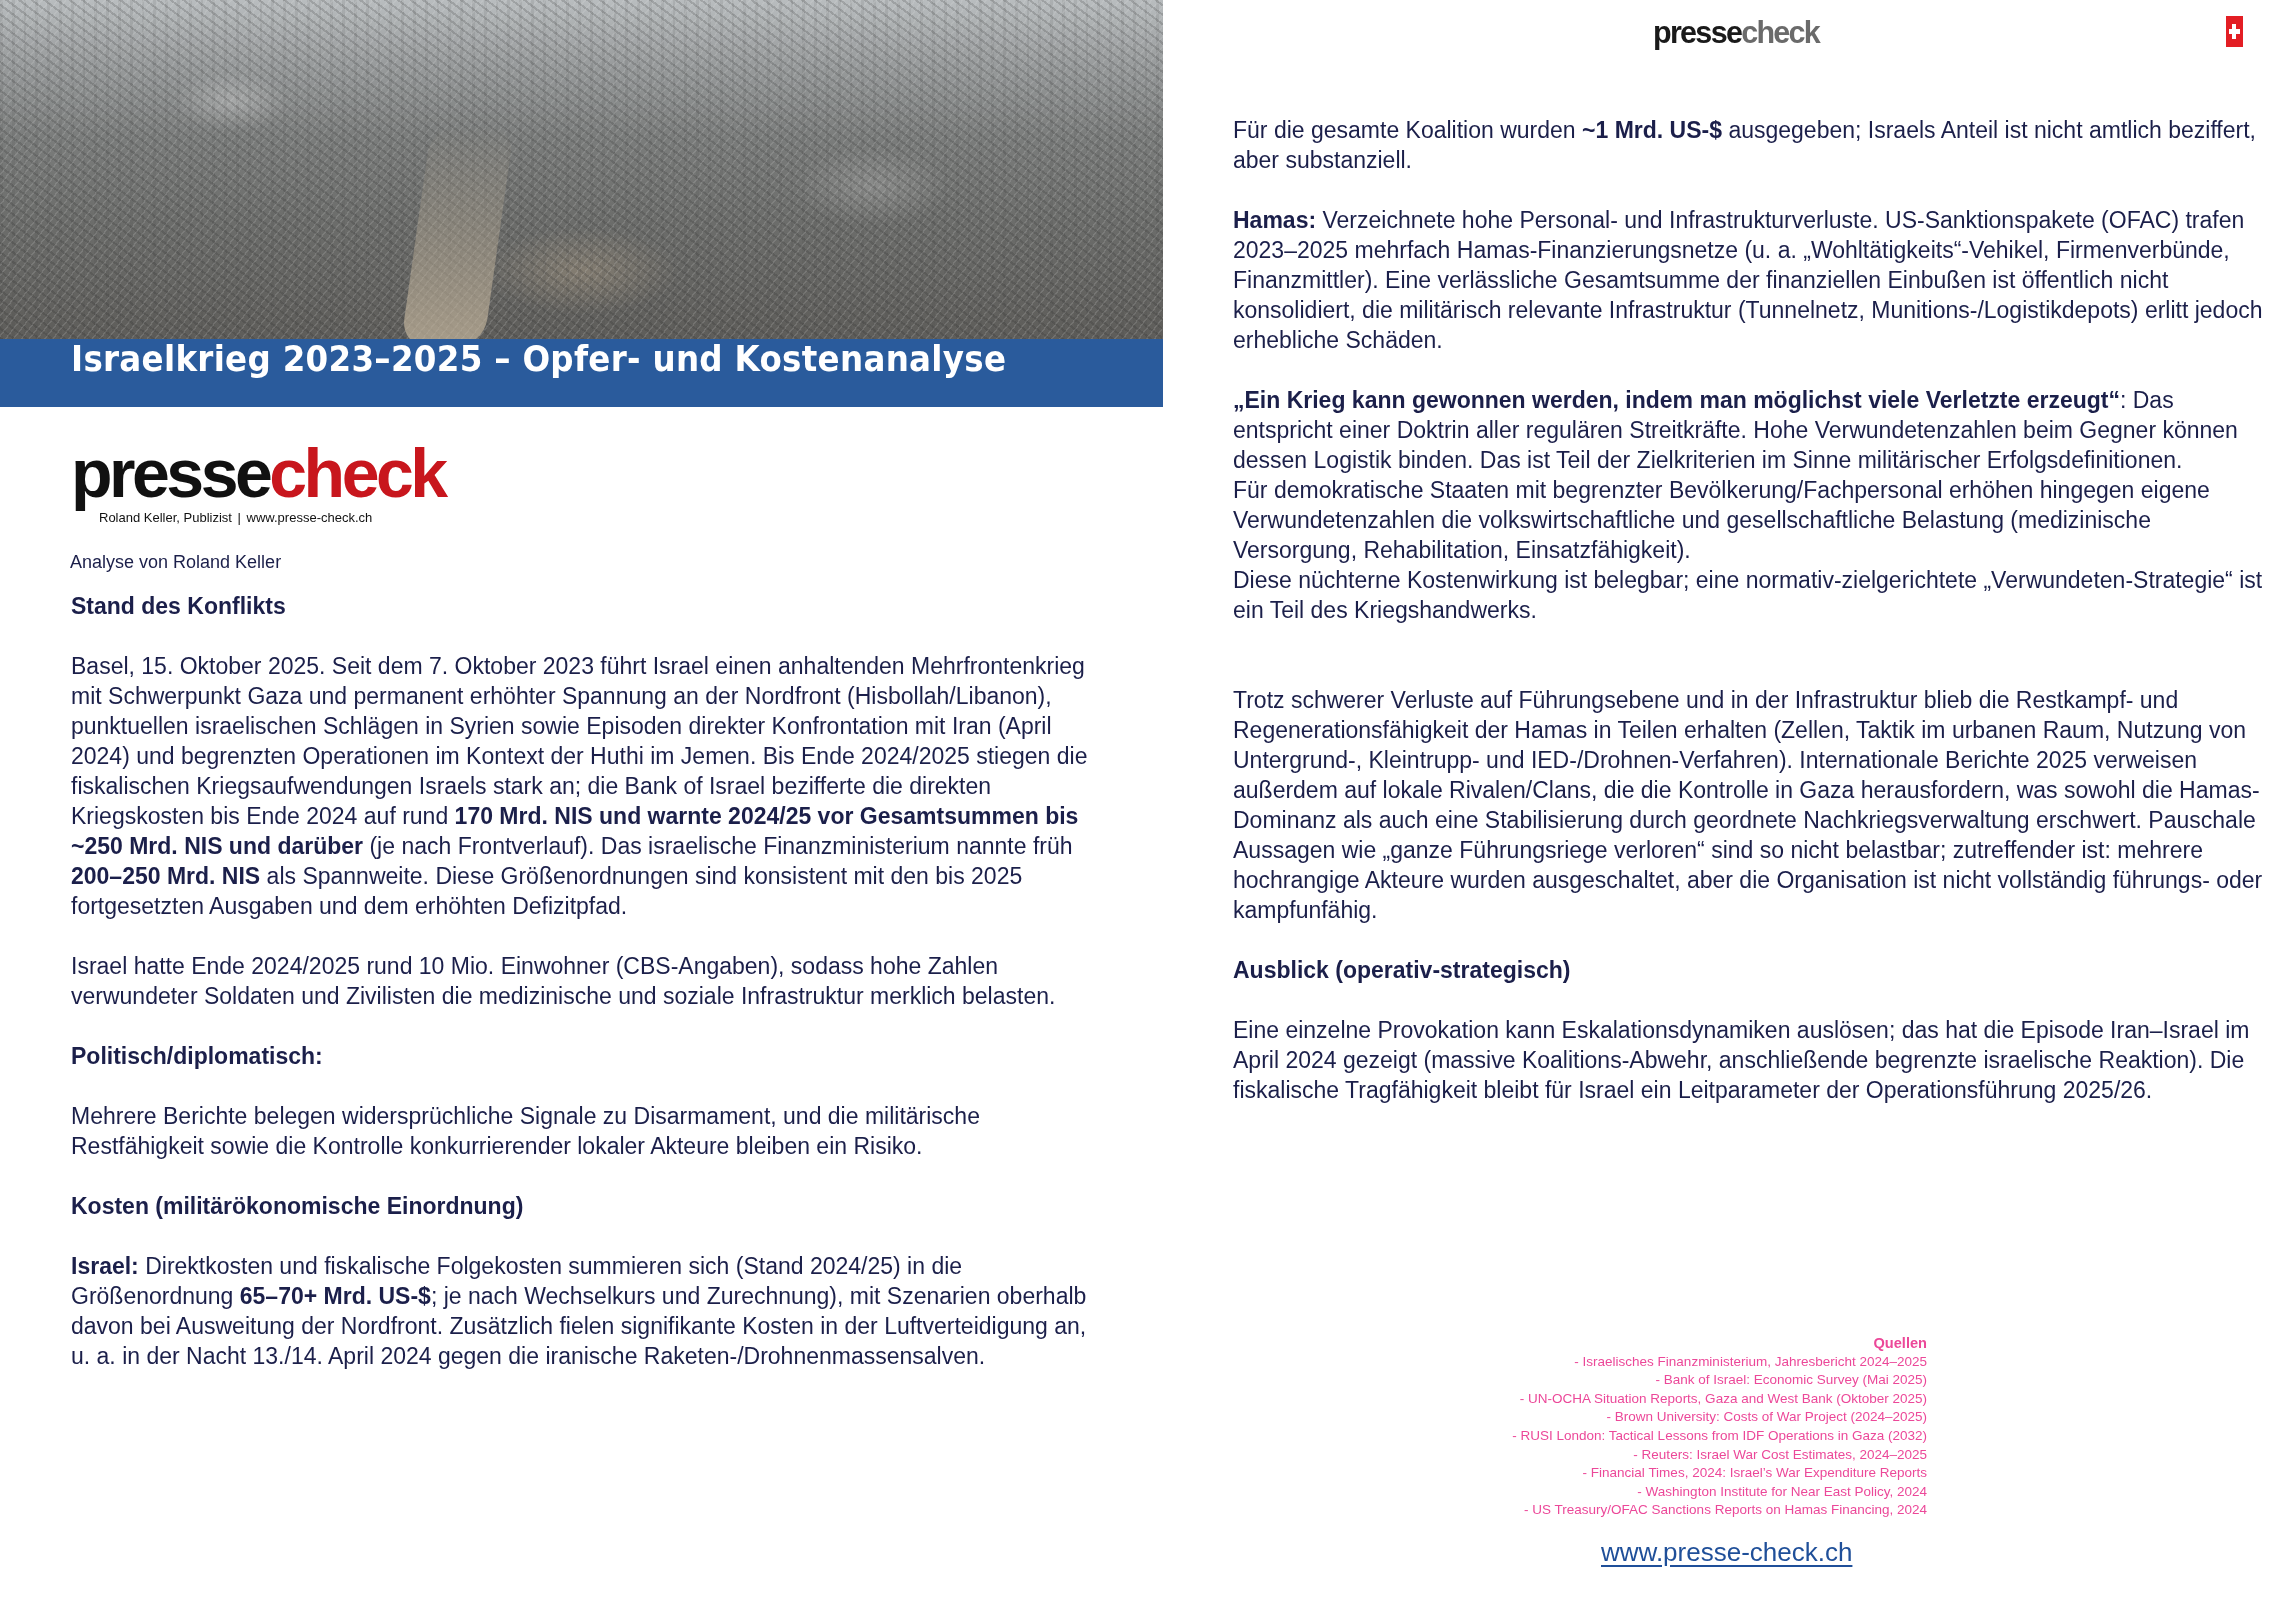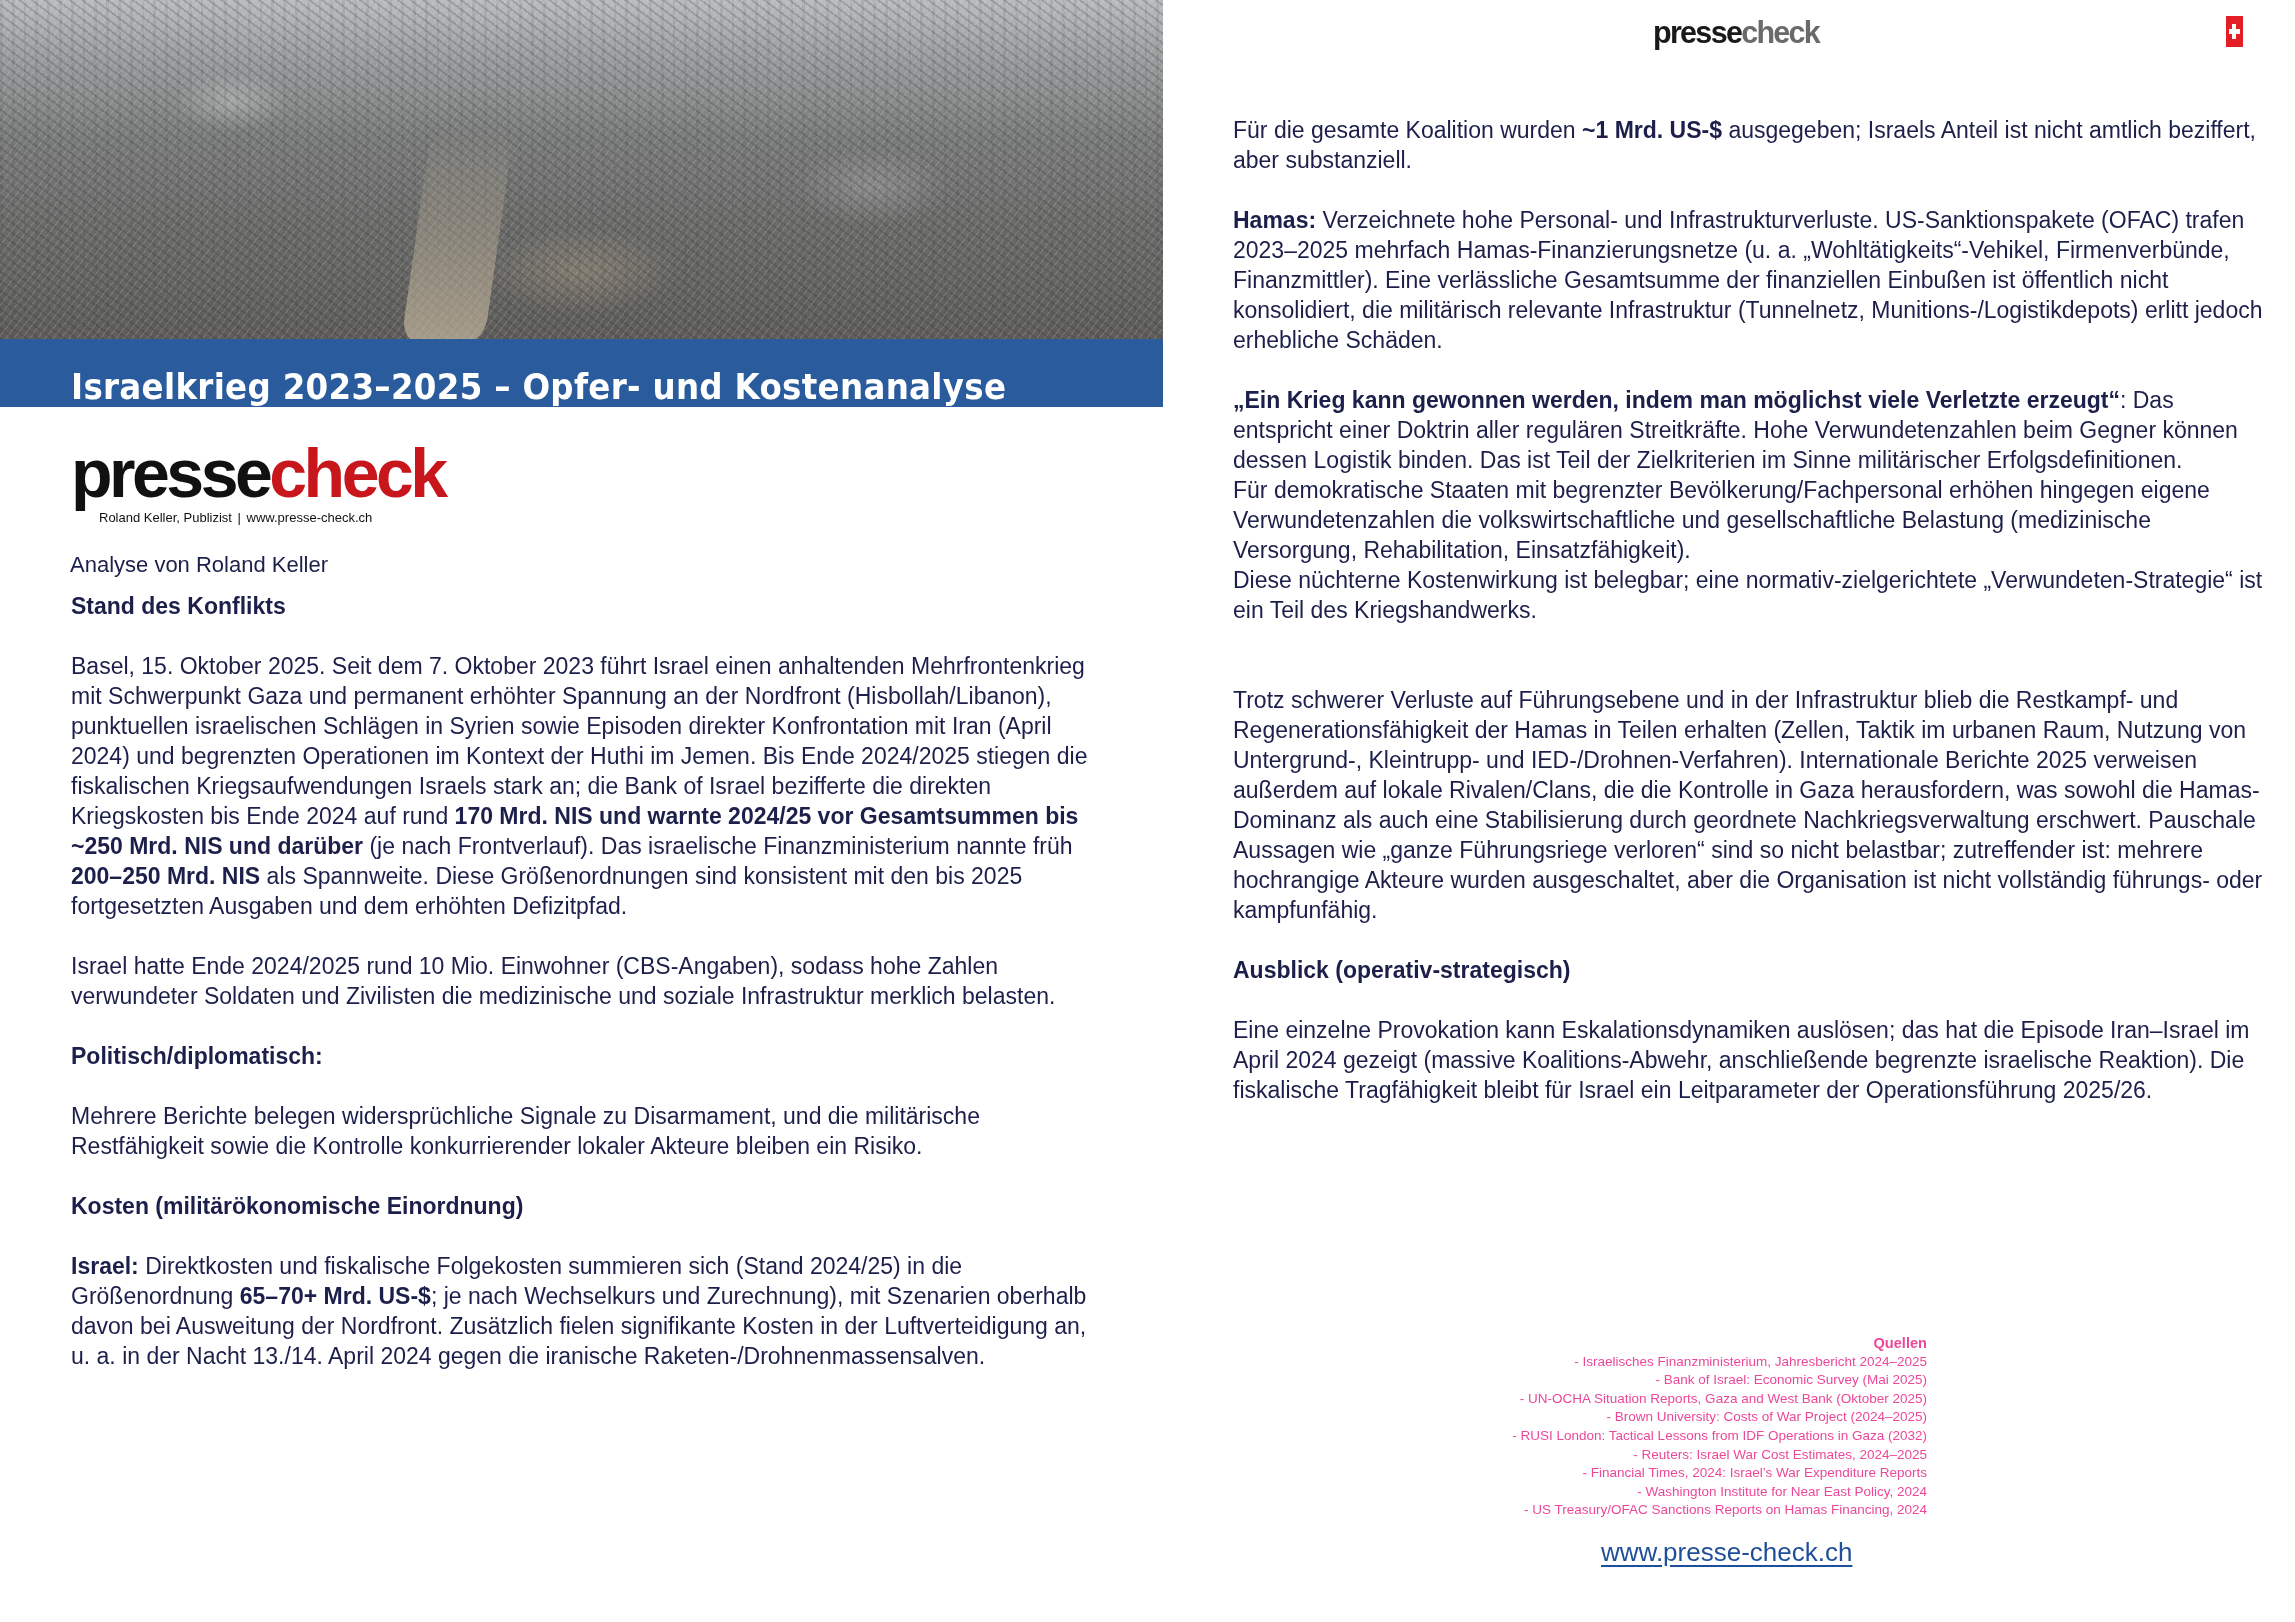--- a/index.html
+++ b/index.html
@@ -19,33 +19,33 @@
   .hero::before { content: ""; position: absolute; inset: 0;
     background:
       repeating-linear-gradient(37deg, rgba(40,40,40,0.18) 0 2.1px, transparent 2.1px 7.6px),
       repeating-linear-gradient(-52deg, rgba(230,230,230,0.14) 0 1.4px, transparent 1.4px 6.2px),
       repeating-linear-gradient(90deg, rgba(60,60,60,0.10) 0 2.8px, transparent 2.8px 11.8px); }
   .hero::after { content: ""; position: absolute; left: 416px; top: 125px; width: 83px; height: 222px;
     background: linear-gradient(180deg, rgba(200,185,160,0.0), rgba(200,185,160,0.7));
     transform: skewX(-8deg); border-radius: 28px; }
 
   .title-bar { position: absolute; left: 0; top: 339px; width: 1163px; height: 68px; background: #2a5b9c;
-    display: flex; align-items: flex-end; }
+    display: flex; align-items: flex-start; }
   .title-bar h1 { margin: 0 0 0 71px; color: #ffffff; font-family: "DejaVu Sans", sans-serif;
     font-weight: bold; font-size: 35px; letter-spacing: 0.3px; transform: scaleX(0.93); transform-origin: left center; white-space: nowrap; }
 
   .logo { position: absolute; left: 71px; top: 439px; }
   .logo .word { font-family: "Liberation Sans", sans-serif; font-weight: bold; font-size: 68px;
     letter-spacing: -3.5px; line-height: 1; }
   .logo .black { color: #111111; }
   .logo .red { color: #c8161d; }
   .logo .tagline { font-size: 13px; color: #111; margin-top: 2.8px; letter-spacing: 0; margin-left: 28px; }
   .logo .tagline .sep { margin: 0 5.6px; }
 
-  .byline { position: absolute; left: 70px; top: 552px; font-size: 22px; color: #1b1f4a; }
+  .byline { position: absolute; left: 70px; top: 552px; font-size: 18px; color: #1b1f4a; }
 
   .col { position: absolute; font-size: 23px; line-height: 30px; color: #1b1f4a; }
   .col p { margin: 0; }
   .col .h { font-weight: bold; }
   .col b { font-weight: bold; margin-top: 16px; }
   .gap { height: 30px; }
 
   .col-left { left: 71px; top: 591px; width: 1020px; }
   .col-right { left: 1233px; top: 115px; width: 1034px; }
 

